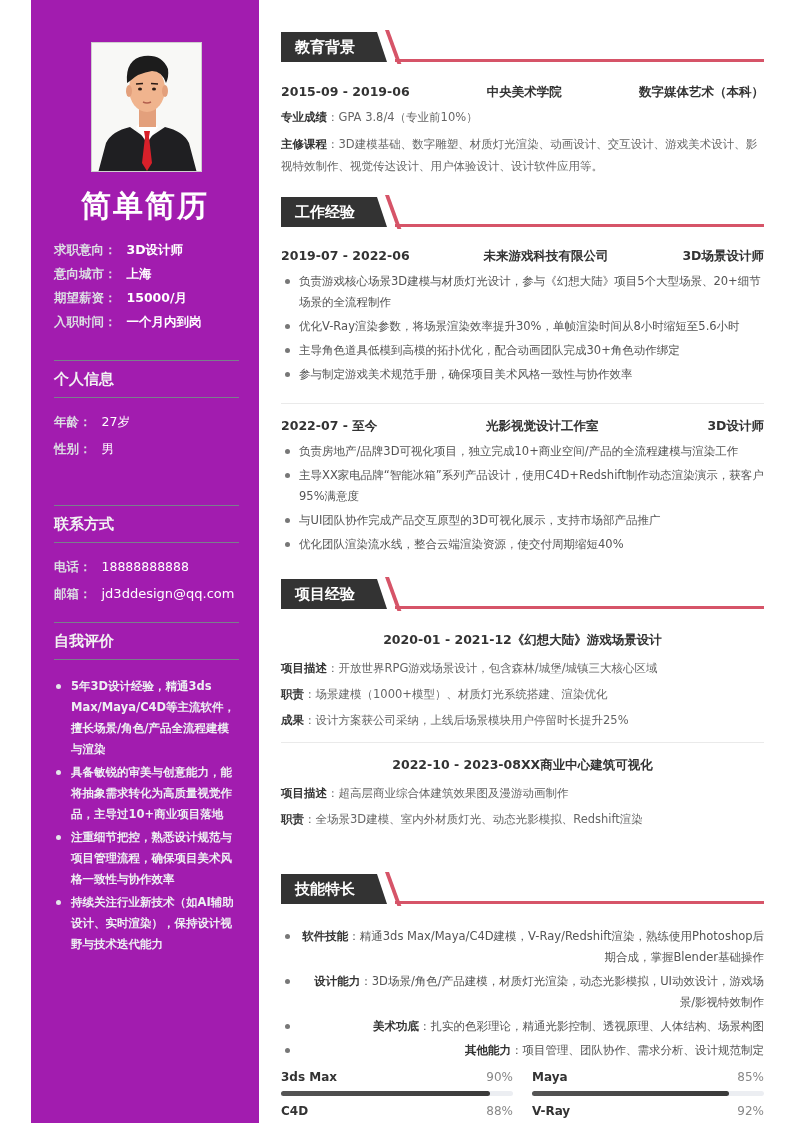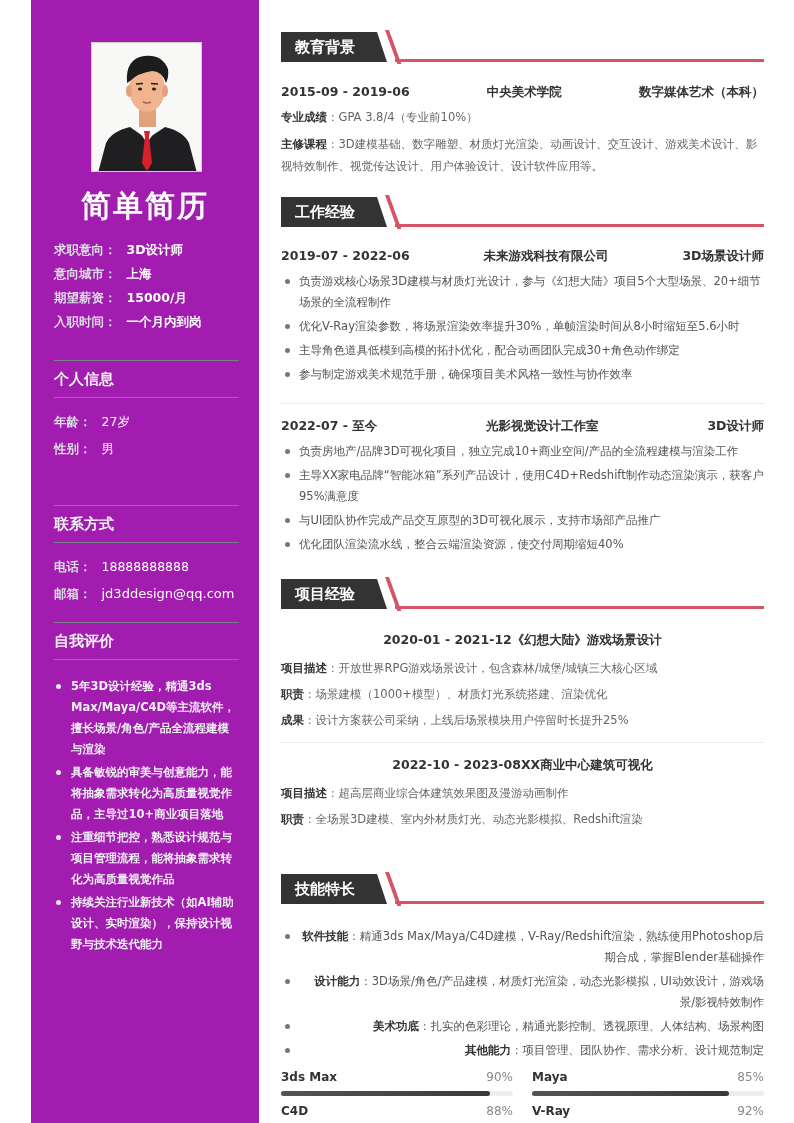--- a/index.html
+++ b/index.html
@@ -118,21 +118,21 @@
       </div>
     </div>
 
     <div class="side-sec" style="top:622px;">
       <div class="side-rule"></div>
       <div class="side-title">自我评价</div>
       <div class="side-rule"></div>
       <ul class="side-list" style="padding-top:16px;">
         <li>5年3D设计经验，精通3ds Max/Maya/C4D等主流软件，擅长场景/角色/产品全流程建模与渲染</li>
         <li>具备敏锐的审美与创意能力，能将抽象需求转化为高质量视觉作品，主导过10+商业项目落地</li>
-        <li>注重细节把控，熟悉设计规范与项目管理流程，能将抽象需求转化为高质量视觉作品</li>
+        <li>注重细节把控，熟悉设计规范与项目管理流程，确保项目美术风格一致性与协作效率</li>
         <li>持续关注行业新技术（如AI辅助设计、实时渲染），保持设计视野与技术迭代能力</li>
       </ul>
     </div>
   </aside>
 
   <main class="main">
 
     <div class="sec-head" style="top:32px;">
       <div class="tag">教育背景</div>
       <div class="slash"></div>

